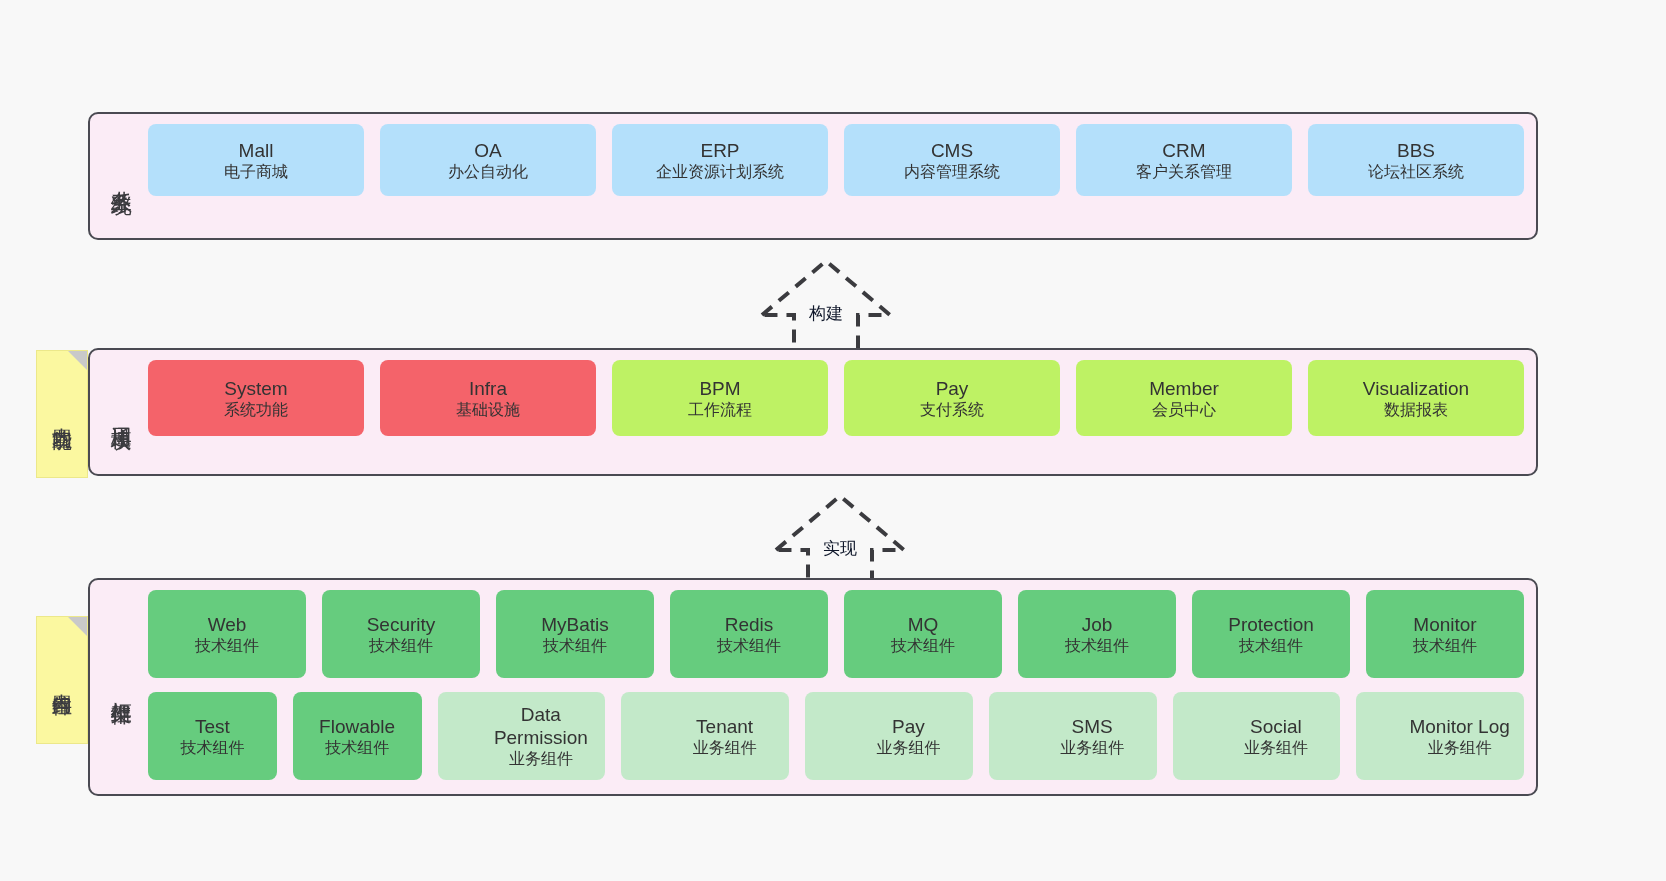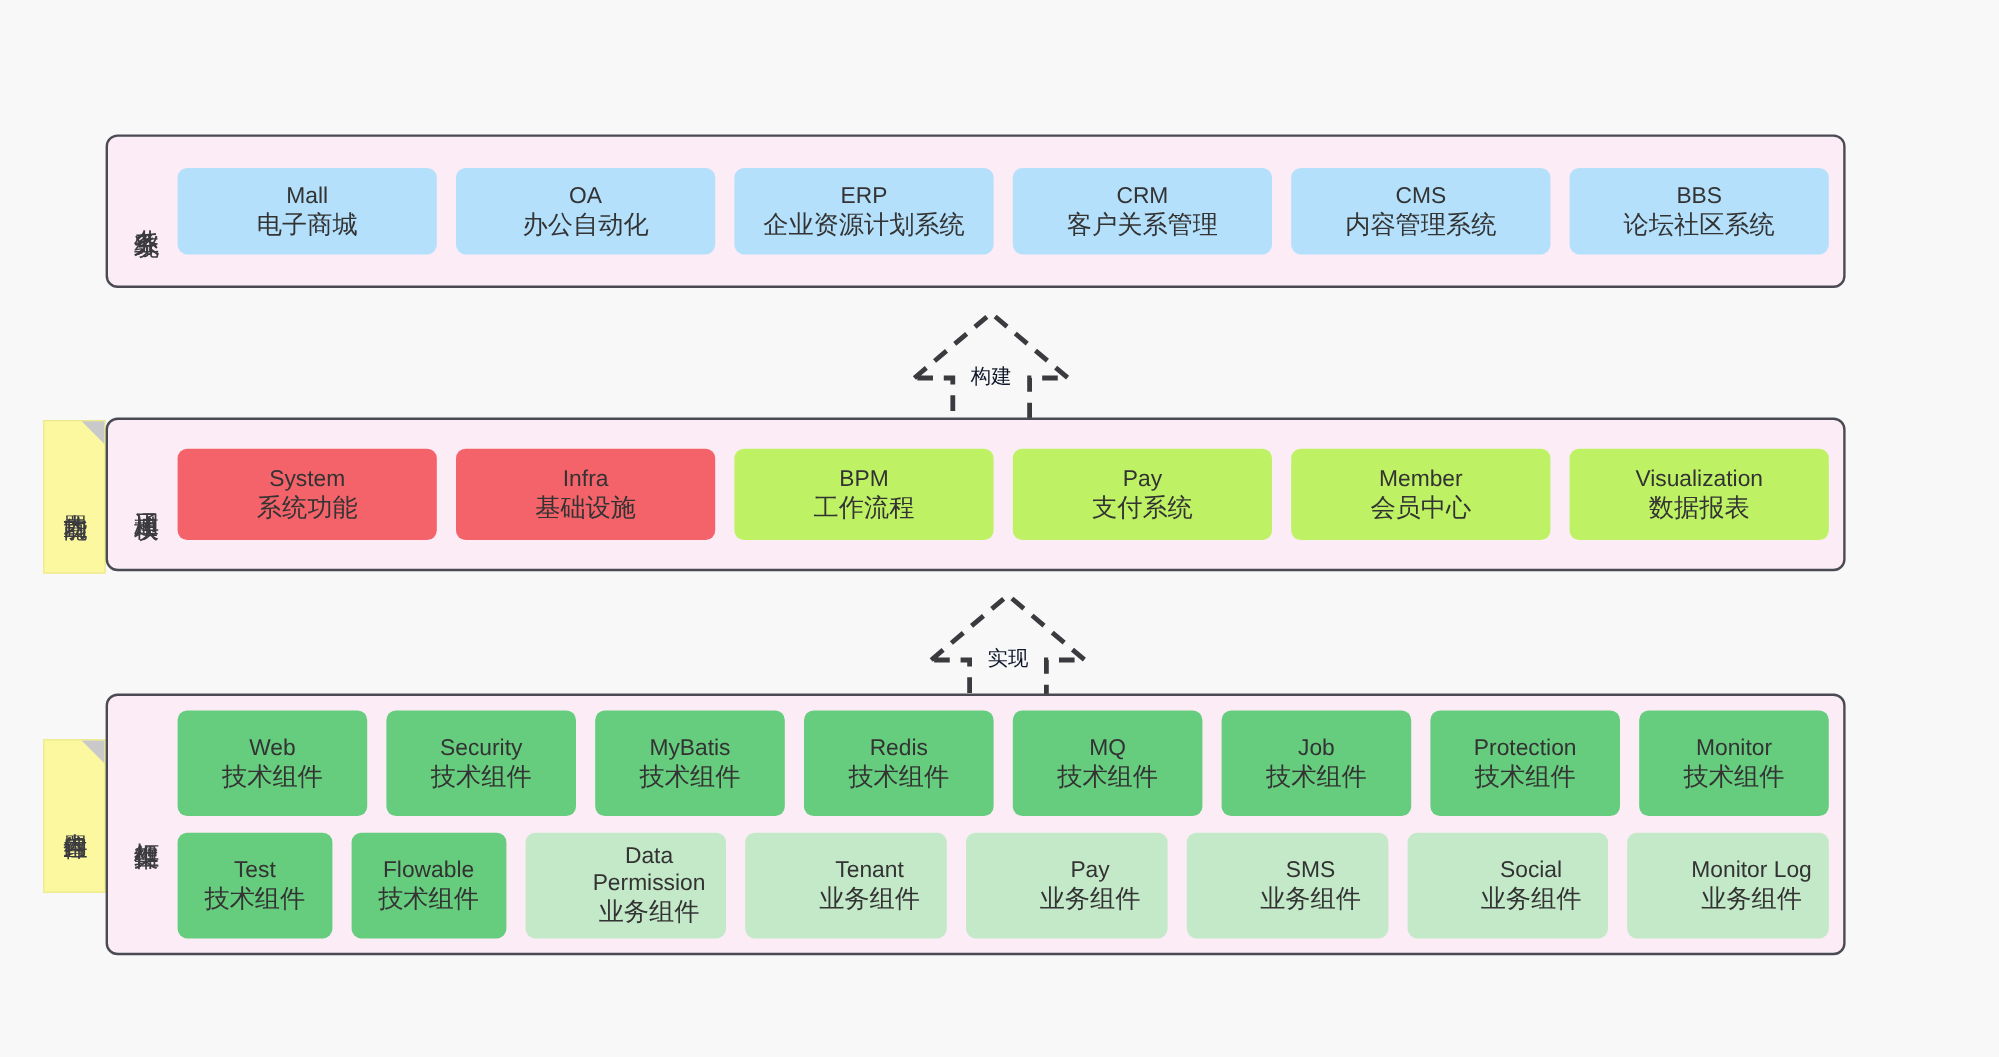--- a/index.html
+++ b/index.html
@@ -40,42 +40,42 @@
     color: #3b3b3f;
     writing-mode: vertical-rl;
     text-orientation: upright;
     white-space: nowrap;
     user-select: none;
   }
   .layer-body {
     flex: 1 1 auto;
     display: flex;
     flex-direction: column;
-    justify-content: center;
+    justify-content: flex-start;
     gap: 14px;
     padding-left: 8px;
   }
   .row {
     display: flex;
     gap: 16px;
   }
   .tile {
     flex: 1 1 0;
     border-radius: 8px;
     display: flex;
     flex-direction: column;
     align-items: center;
     justify-content: center;
     text-align: center;
     line-height: 1.22;
     padding: 6px 4px;
     color: #333333;
   }
   .tile .t-en { font-size: 19px; }
-  .tile .t-cn { font-size: 21px; }
+  .tile .t-cn { font-size: 16px; }
 
   
   .c-blue        { background: #b4e0fb; }
   .c-red         { background: #f4636a; }
   .c-pink        { background: #bef264; }
   .c-green-dark  { background: #66cc7e; }
   .c-green-light { background: #c3e9c9; padding-left: 43px; }
 
   
   #layer-business { left: 88px;  top: 112px; width: 1450px; height: 128px; }
@@ -153,26 +153,26 @@
         </div>
         <div class="tile c-blue">
           <span class="t-en">OA</span>
           <span class="t-cn">办公自动化</span>
         </div>
         <div class="tile c-blue">
           <span class="t-en">ERP</span>
           <span class="t-cn">企业资源计划系统</span>
         </div>
         <div class="tile c-blue">
+          <span class="t-en">CMS</span>
+          <span class="t-cn">内容管理系统</span>
+        </div>
+        <div class="tile c-blue">
           <span class="t-en">CRM</span>
           <span class="t-cn">客户关系管理</span>
-        </div>
-        <div class="tile c-blue">
-          <span class="t-en">CMS</span>
-          <span class="t-cn">内容管理系统</span>
         </div>
         <div class="tile c-blue">
           <span class="t-en">BBS</span>
           <span class="t-cn">论坛社区系统</span>
         </div>
       </div>
     </div>
   </div>
 
   <div class="arrow" id="arrow-build">

